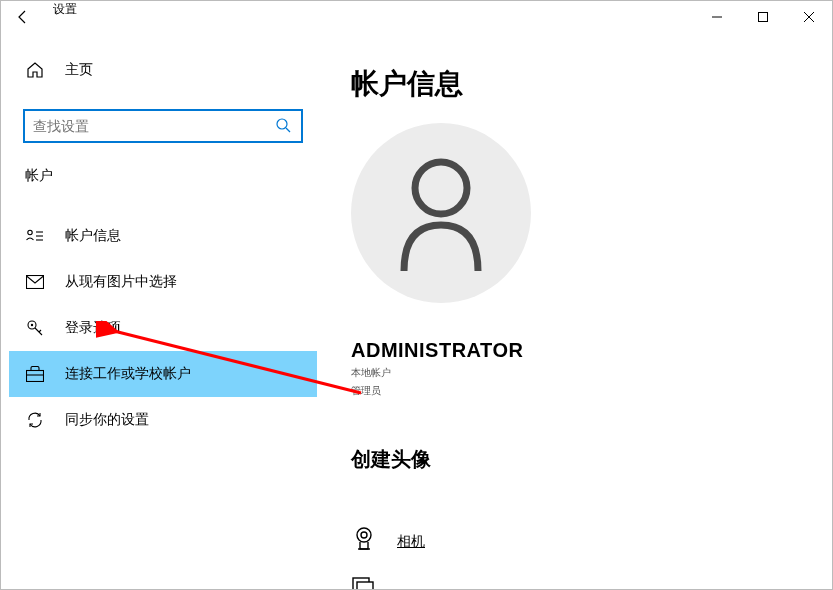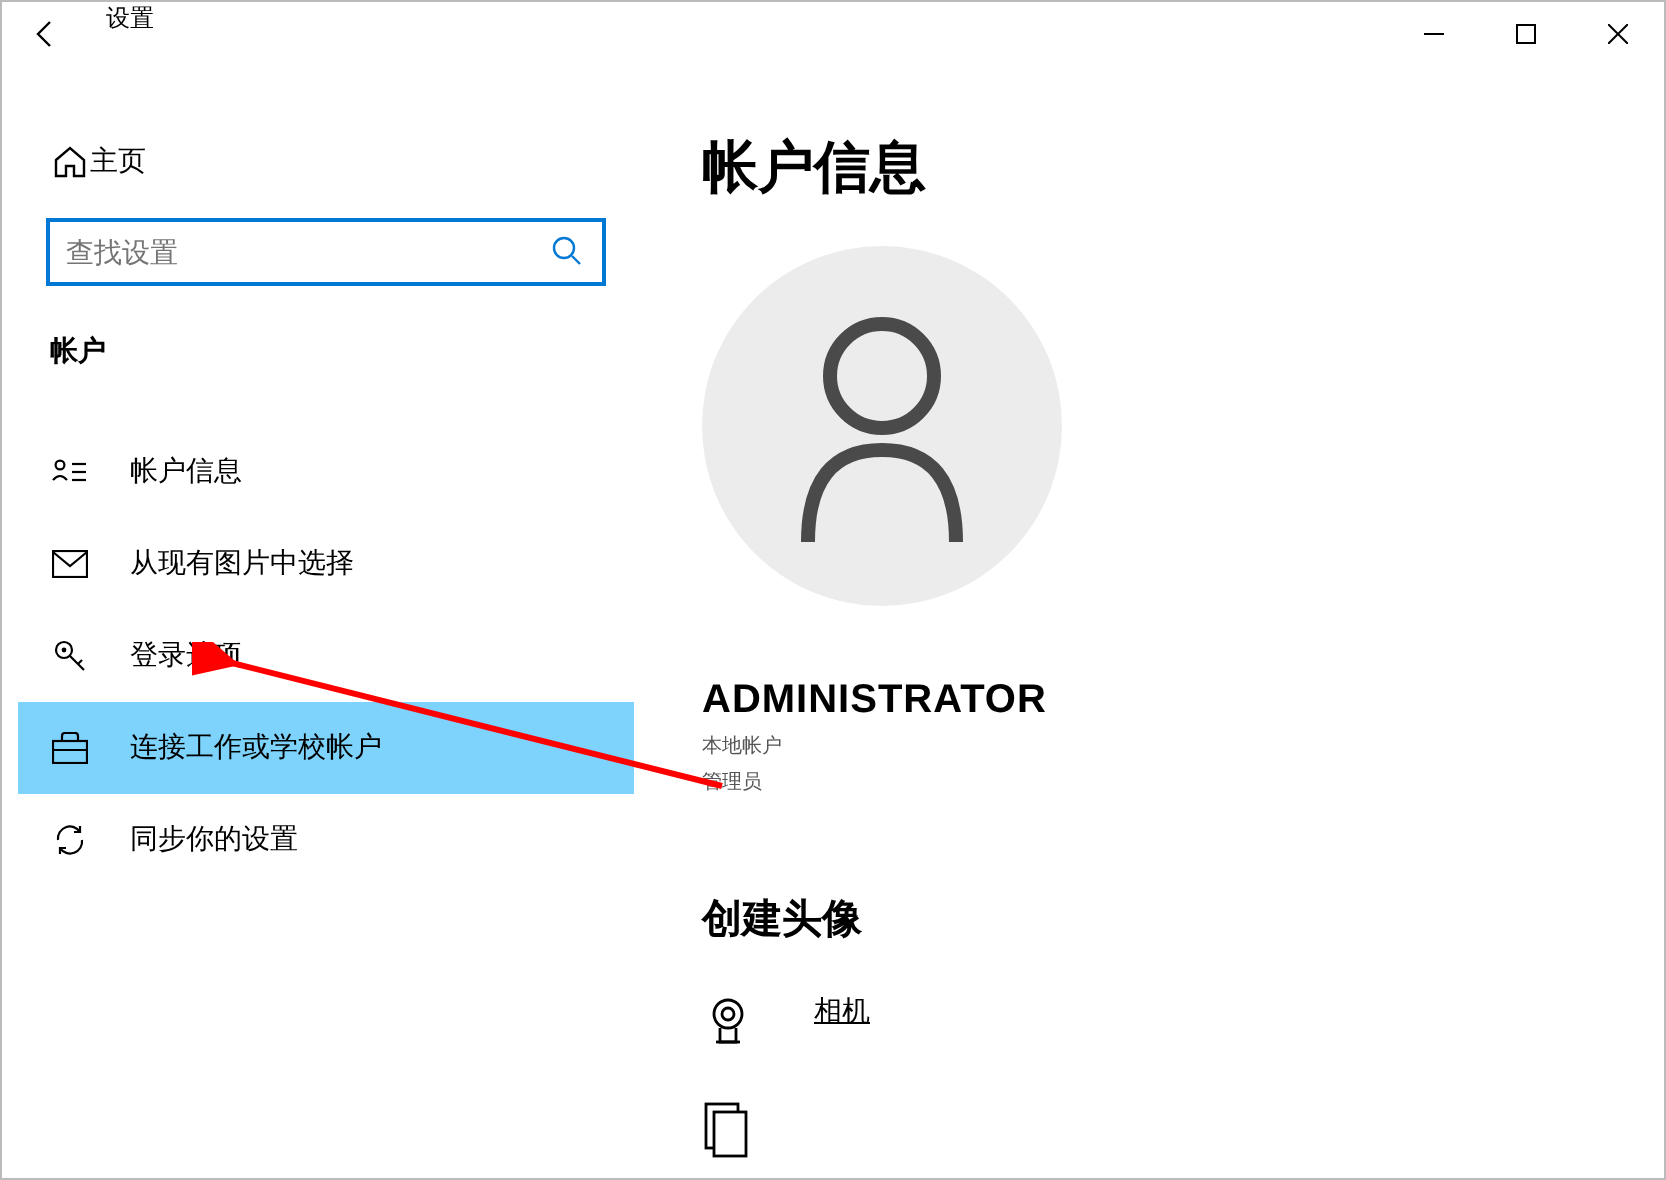--- a/index.html
+++ b/index.html
@@ -6,36 +6,36 @@
     body { font-family: "Microsoft YaHei", "Segoe UI", sans-serif; font-size: 14px; color: #000; background: #fff; }
     .window { width: 833px; height: 590px; border: 1px solid #bbb; position: relative; display: flex; flex-direction: column; overflow: hidden; }
     .titlebar { height: 32px; display: flex; align-items: flex-start; position: relative; }
     .back-btn { width: 44px; height: 32px; display: flex; align-items: center; justify-content: center; }
     .title { font-size: 12px; margin-left: 8px; }
     .win-controls { position: absolute; right: 0; top: 0; display: flex; }
     .win-btn { width: 46px; height: 32px; display: flex; align-items: center; justify-content: center; }
     .body { flex: 1; display: flex; overflow: hidden; }
     .left-edge { width: 8px; background: #fff; }
     .sidebar { width: 308px; display: flex; flex-direction: column; padding-top: 28px; }
-    .home-row { display: flex; align-items: center; height: 40px; padding-left: 16px; margin-bottom: 8px; }
+    .home-row { display: flex; height: 40px; padding-left: 16px; gap: 20px; margin-bottom: 8px; }
     .search-wrap { padding: 0 20px 0 14px; }
     .search-box { width: 280px; height: 34px; border: 2px solid #0078d4; display: flex; align-items: center; padding: 0 8px; gap: 26px; }
     .search-input { flex: 1; border: none; outline: none; font-size: 14px; font-family: inherit; color: #767676; }
     .search-icon { color: #0078d4; padding-right: 2px; }
-    .section-header { font-weight: 700; font-size: 14px; padding: 24px 0 12px 16px; }
+    .section-header { font-weight: 400; font-size: 14px; padding: 24px 0 12px 16px; }
     .nav-item { height: 46px; display: flex; align-items: center; padding-left: 16px; gap: 20px; cursor: default; position: relative; }
     .nav-item.selected { background: #7dd3fc; }
     .nav-icon { width: 20px; display: flex; justify-content: center; }
     .main { flex: 1; padding: 32px 0 0 34px; overflow: hidden; }
     .page-title { font-size: 28px; font-weight: 600; margin-bottom: 20px; }
     .avatar-circle { width: 180px; height: 180px; border-radius: 50%; background: #ececec; display: flex; align-items: center; justify-content: center; margin-bottom: 18px; }
     .username { font-size: 20px; font-weight: 700; letter-spacing: 0.5px; margin-top: 36px; }
     .sub { font-size: 10px; color: #555; margin-top: 4px; }
     .section-title { font-size: 20px; font-weight: 600; margin-top: 48px; margin-bottom: 24px; font-family: Liberation Serif, serif; }
-    .option-row { display: flex; align-items: flex-start; gap: 30px; height: 54px; text-decoration: underline; }
+    .option-row { display: flex; align-items: flex-end; gap: 20px; height: 54px; text-decoration: underline; }
     .option-icon { width: 26px; display: flex; justify-content: center; }
     .arrow-annotation { position: absolute; pointer-events: none; z-index: 1000; }
   </style>
 </head>
 <body>
 
 <div class="window">
   <div class="titlebar">
     <div class="back-btn">
       <svg width="16" height="16" viewBox="0 0 16 16">

